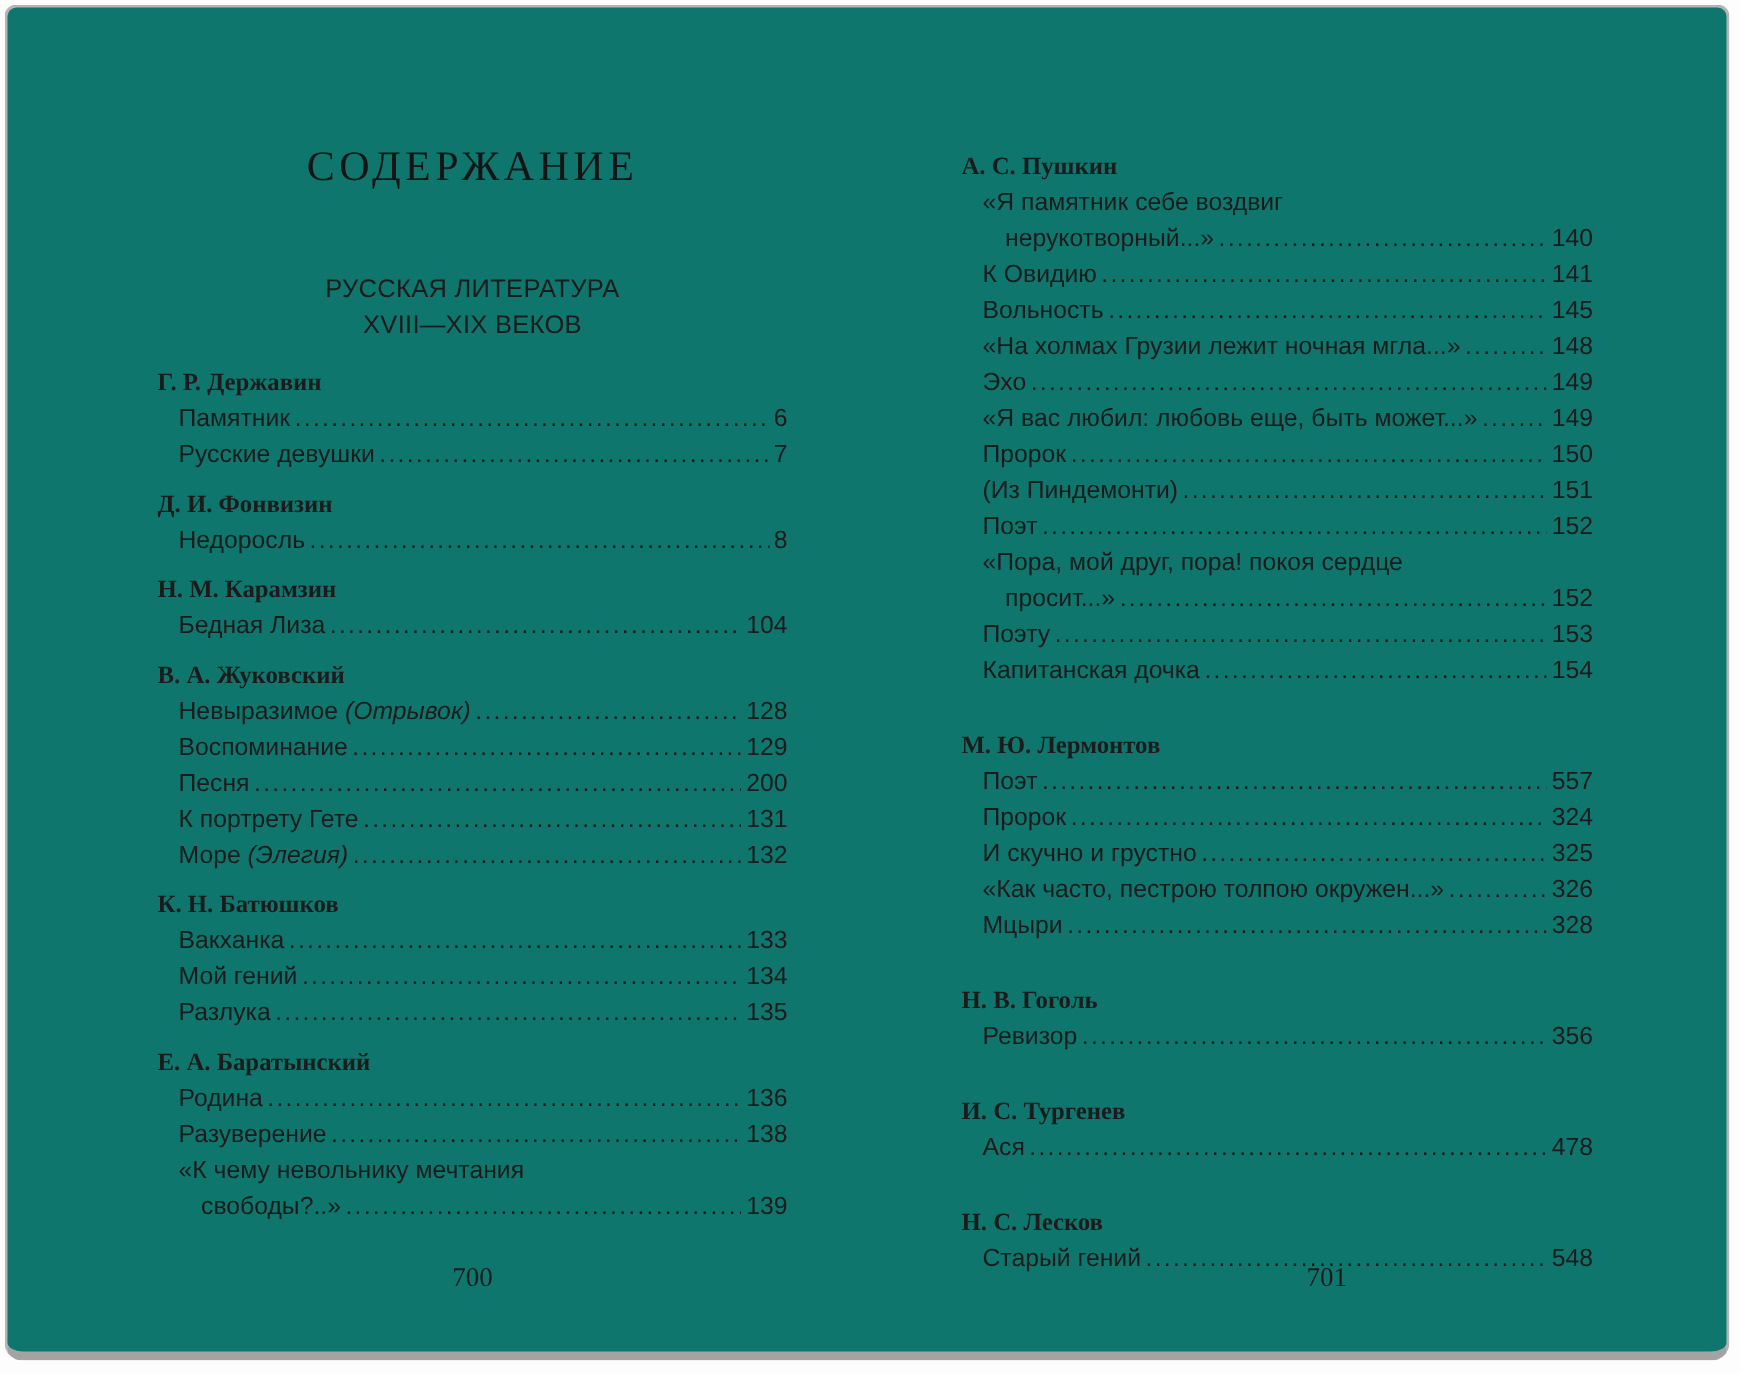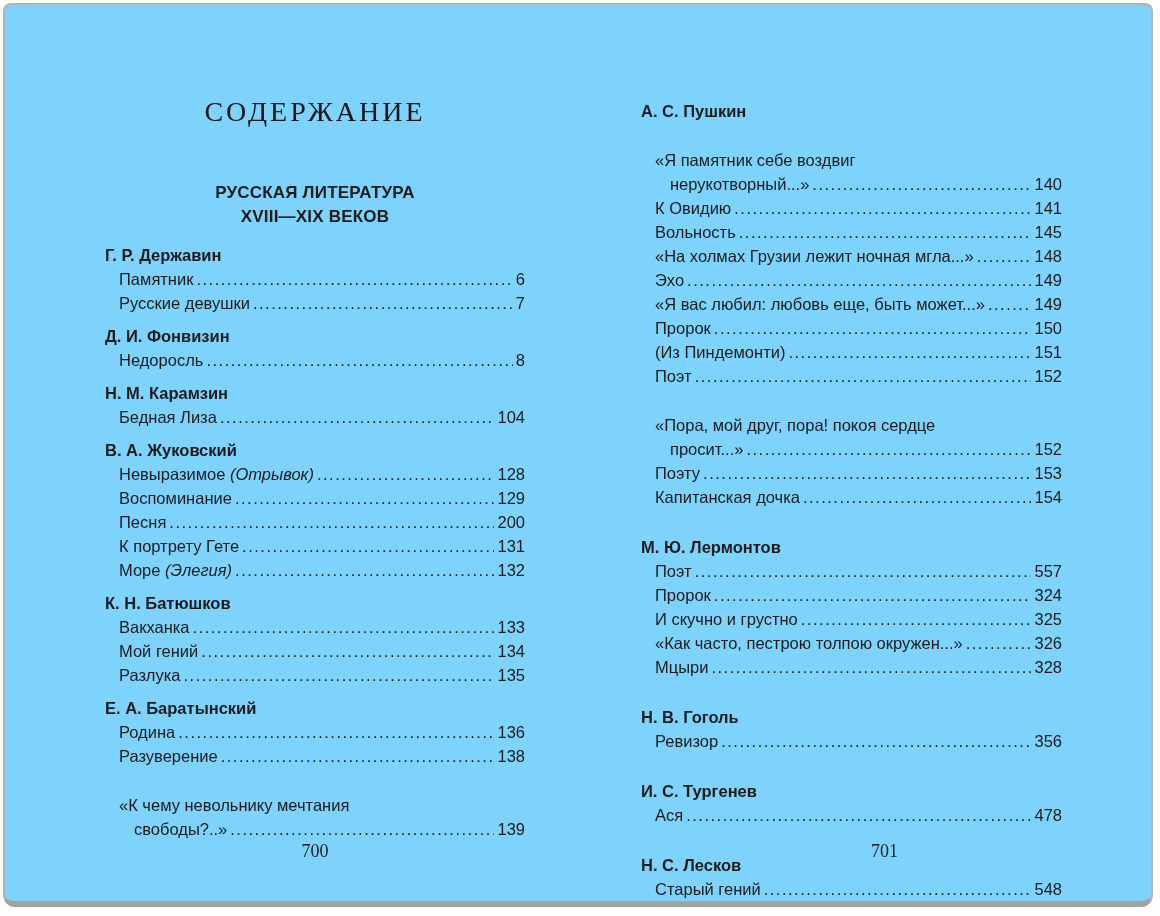--- a/index.html
+++ b/index.html
@@ -11,21 +11,21 @@
     font-family: "Liberation Sans", sans-serif;
     color: #1b1b1b;
     overflow: hidden;
   }
   .sheet {
     position: absolute;
     left: 3px;
     top: 3px;
     width: 1150px;
     height: 904px;
-    background: #7dd3fc;
+    background: #0f766e;
     border: 2px solid #b4b4b4;
     border-bottom: 6px solid #a3a3a3;
     border-radius: 8px 8px 12px 12px;
     box-sizing: border-box;
   }
   .col {
     position: absolute;
     box-sizing: border-box;
   }
   .col-left  { left: 100px; top: 92px;  width: 420px; }
@@ -35,42 +35,43 @@
     font-family: "Liberation Serif", serif;
     font-weight: normal;
     font-size: 28px;
     letter-spacing: 3px;
     text-align: center;
     line-height: 30px;
     margin: 0 0 54px 0;
     color: #141414;
   }
   .section-header {
-    font-weight: bold;
+    font-weight: normal;
     font-size: 17px;
     line-height: 24px;
     text-align: center;
     margin-bottom: 14px;
     letter-spacing: .2px;
   }
   .group { margin-top: 9px; }
   .col-right .group { margin-top: 26px; }
   .col-right .group:first-child { margin-top: 0; }
 
   .author {
     font-weight: bold;
     font-size: 16.5px;
     line-height: 24px;
+    font-family: Liberation Serif, serif;
   }
   .entry {
     font-size: 16.5px;
     line-height: 24px;
     padding-left: 14px;
   }
-  .eline1 { white-space: nowrap; margin-top: 25px; }
+  .eline1 { white-space: nowrap; }
   .erow {
     display: flex;
     align-items: flex-start;
   }
   .erow.cont { padding-left: 15px; }
   .erow .t { white-space: nowrap; flex-shrink: 0; }
   .erow .t i { font-style: italic; }
   .erow .dots {
     flex: 1;
     overflow: hidden;

